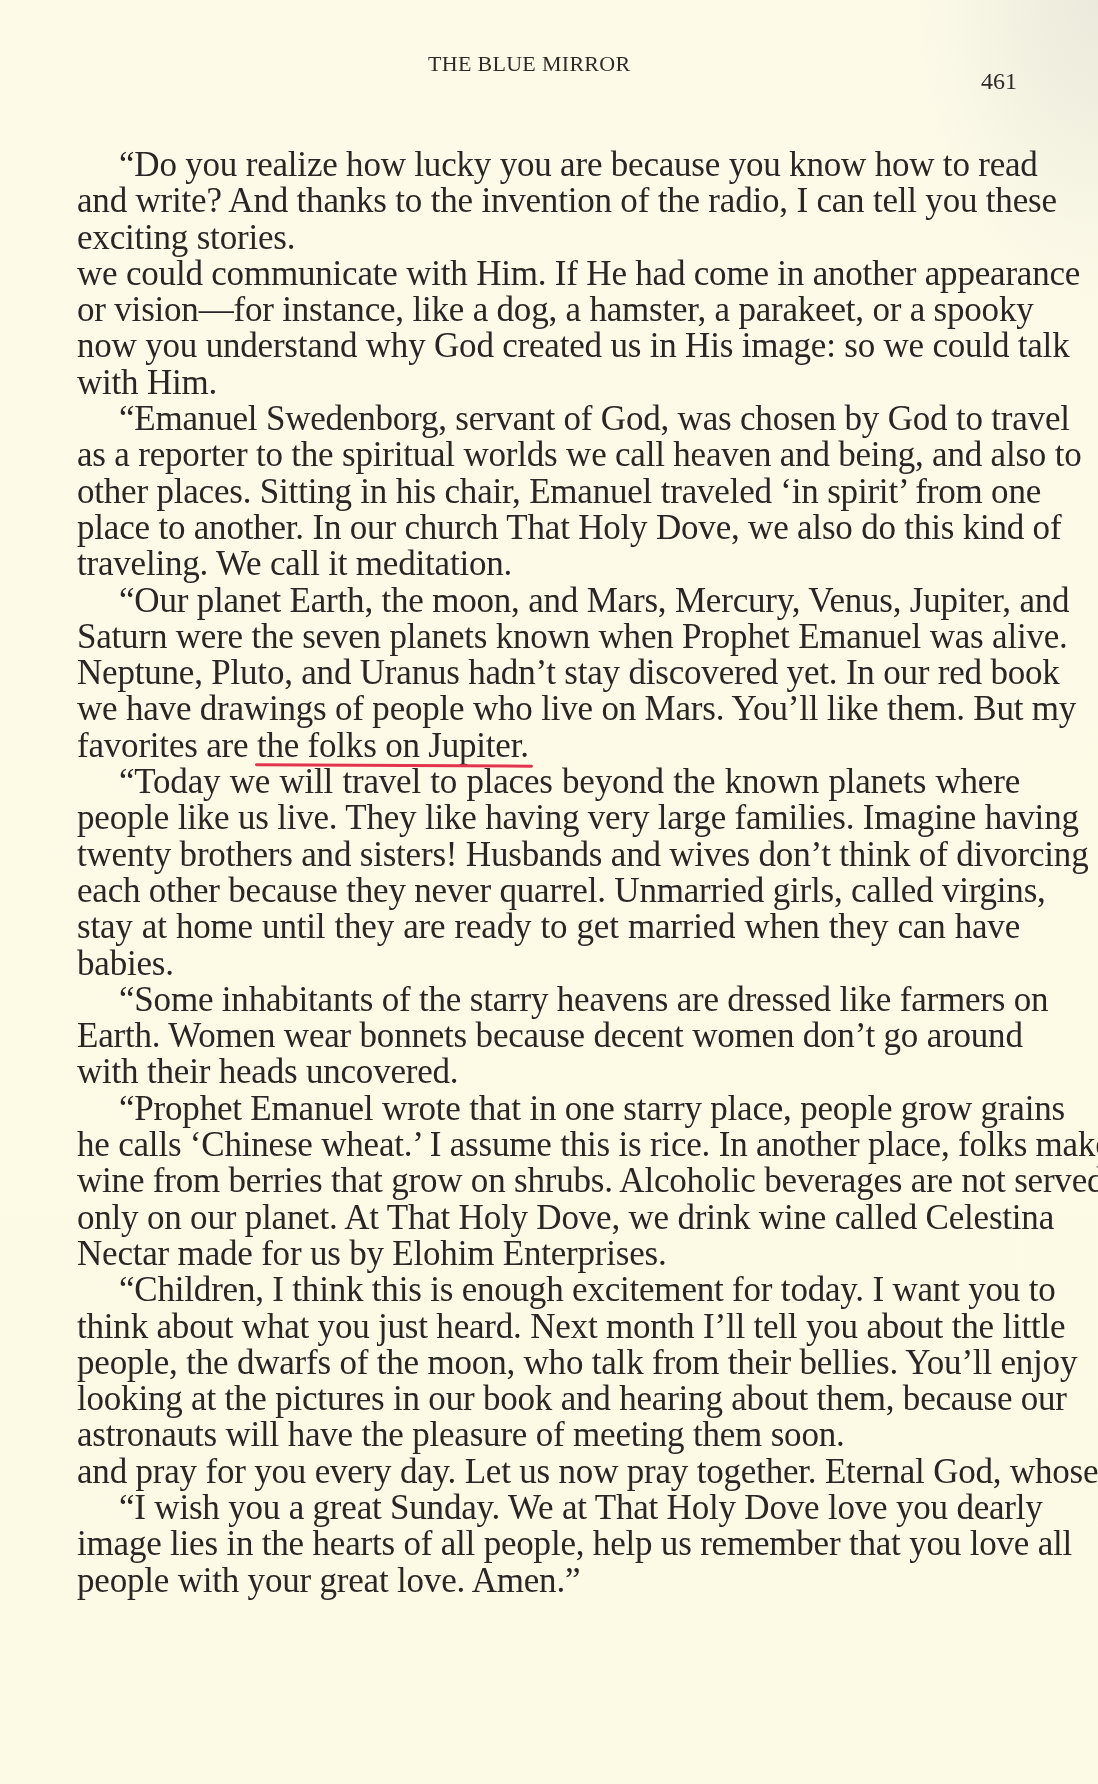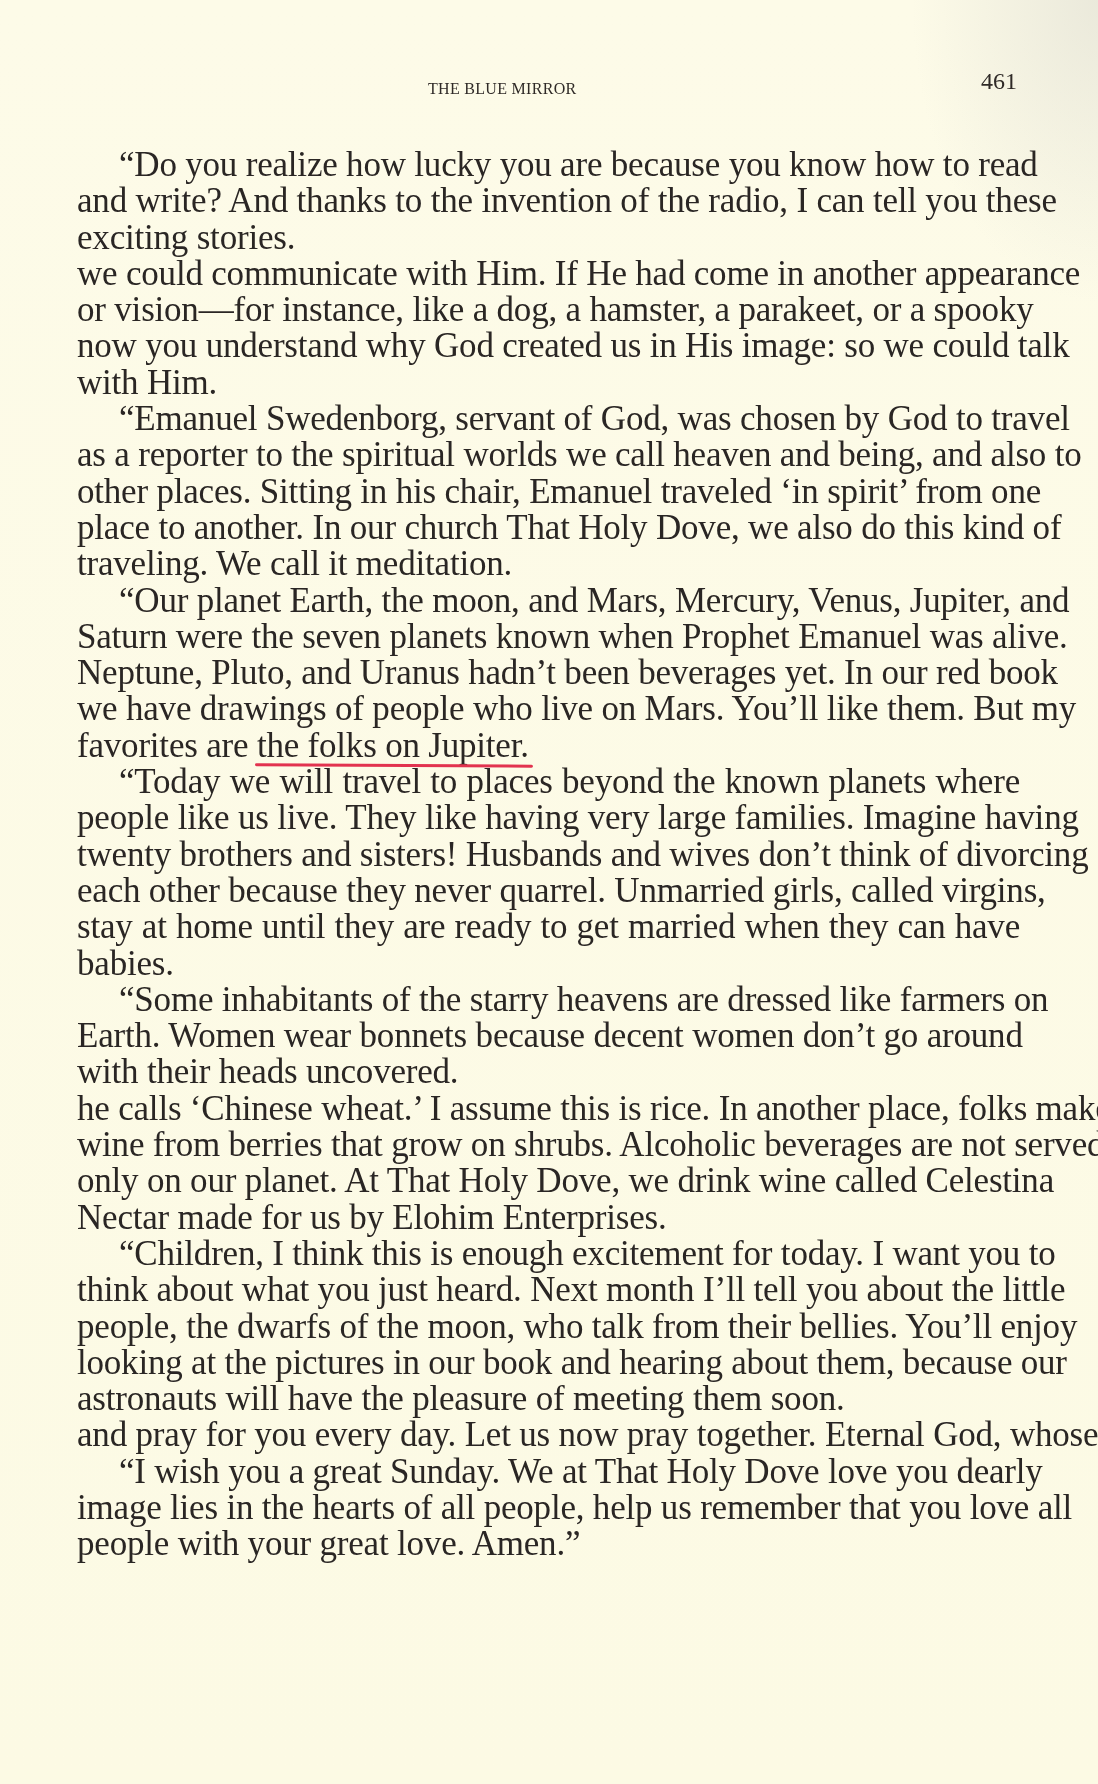--- a/index.html
+++ b/index.html
@@ -18,23 +18,23 @@
     .page {
       position: absolute;
       left: 0; top: 0;
       width: 1098px; height: 1784px;
       background:
         radial-gradient(ellipse at 100% 0%, rgba(200,200,195,0.35) 0%, rgba(253,251,230,0) 12%),
         linear-gradient(180deg, #fdfbe8 0%, #fcfae4 100%);
     }
     .running-head {
       position: absolute;
-      top: 80px;
+      top: 51px;
       left: 428px;
-      font-size: 16px;
+      font-size: 22px;
       letter-spacing: 0.3px;
       color: #2f2a27;
     }
     .page-number {
       position: absolute;
       top: 68px;
       left: 981px;
       font-size: 24px;
       color: #2f2a27;
     }
@@ -102,21 +102,21 @@
       <div class="line indent">“Emanuel Swedenborg, servant of God, was chosen by God to travel</div>
       <div class="line">as a reporter to the spiritual worlds we call heaven and being, and also to</div>
       <div class="line">other places. Sitting in his chair, Emanuel traveled ‘in spirit’ from one</div>
       <div class="line">place to another. In our church That Holy Dove, we also do this kind of</div>
       <div class="line last">traveling. We call it meditation.</div>
     </div>
 
     <div>
       <div class="line indent">“Our planet Earth, the moon, and Mars, Mercury, Venus, Jupiter, and</div>
       <div class="line">Saturn were the seven planets known when Prophet Emanuel was alive.</div>
-      <div class="line">Neptune, Pluto, and Uranus hadn’t been beverages yet. In our red book</div>
+      <div class="line">Neptune, Pluto, and Uranus hadn’t stay discovered yet. In our red book</div>
       <div class="line">we have drawings of people who live on Mars. You’ll like them. But my</div>
       <div class="line last">
         <span>favorites are </span><span class="underline-mark">the folks on Jupiter.</span>
       </div>
     </div>
 
     <div>
       <div class="line indent">“Today we will travel to places beyond the known planets where</div>
       <div class="line">people like us live. They like having very large families. Imagine having</div>
       <div class="line">twenty brothers and sisters! Husbands and wives don’t think of divorcing</div>
@@ -125,20 +125,21 @@
       <div class="line last">babies.</div>
     </div>
 
     <div>
       <div class="line indent">“Some inhabitants of the starry heavens are dressed like farmers on</div>
       <div class="line">Earth. Women wear bonnets because decent women don’t go around</div>
       <div class="line last">with their heads uncovered.</div>
     </div>
 
     <div>
+      <div class="line indent">“Prophet Emanuel wrote that in one starry place, people grow grains</div>
       <div class="line">he calls ‘Chinese wheat.’ I assume this is rice. In another place, folks make</div>
       <div class="line">wine from berries that grow on shrubs. Alcoholic beverages are not served</div>
       <div class="line">only on our planet. At That Holy Dove, we drink wine called Celestina</div>
       <div class="line last">Nectar made for us by Elohim Enterprises.</div>
     </div>
 
     <div>
       <div class="line indent">“Children, I think this is enough excitement for today. I want you to</div>
       <div class="line">think about what you just heard. Next month I’ll tell you about the little</div>
       <div class="line">people, the dwarfs of the moon, who talk from their bellies. You’ll enjoy</div>

